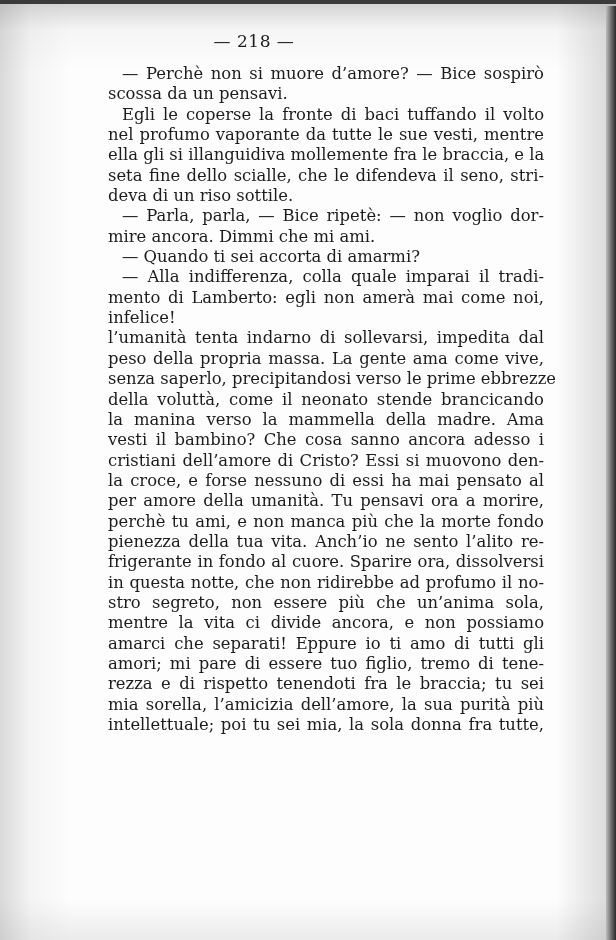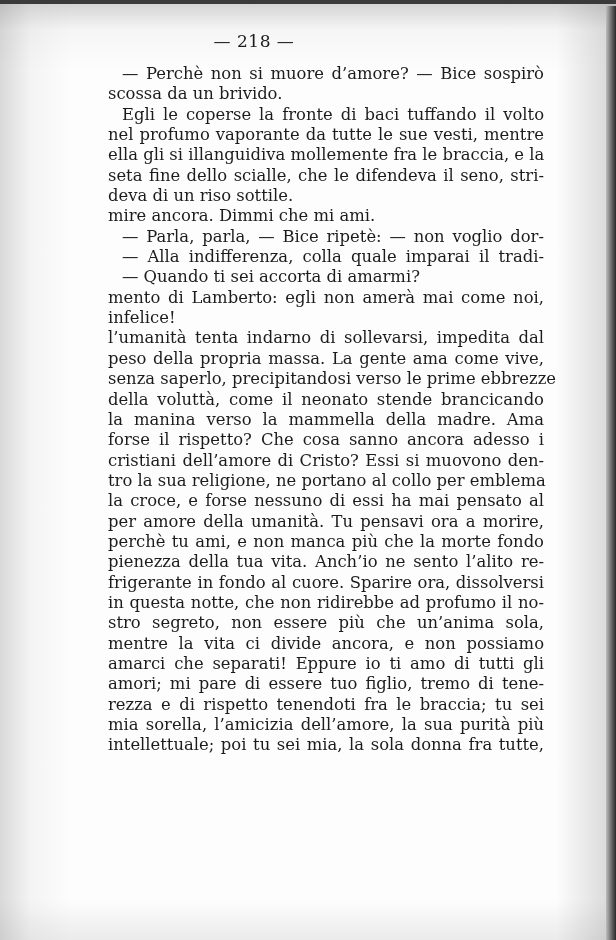--- a/index.html
+++ b/index.html
@@ -39,40 +39,39 @@
   </style>
 </head>
 <body>
 
 <div class="page">
   <div class="top-edge"></div>
   <div class="right-edge"></div>
   <div class="page-number">— 218 —</div>
   <div class="text-block" id="text-block">
       <span class="line indent">— Perchè non si muore d’amore? — Bice sospirò</span>
-      <span class="line last">scossa da un brivido.</span>
+      <span class="line last">scossa da un pensavi.</span>
       <span class="line indent">Egli le coperse la fronte di baci  tuffando il volto</span>
       <span class="line">nel profumo vaporante da tutte le sue vesti, mentre</span>
       <span class="line">ella gli si illanguidiva mollemente fra le braccia, e la</span>
       <span class="line">seta fine dello scialle, che le difendeva il seno, stri-</span>
       <span class="line last">deva di un riso sottile.</span>
+      <span class="line indent">— Parla, parla, — Bice ripetè: — non voglio dor-</span>
       <span class="line last">mire ancora. Dimmi che mi ami.</span>
-      <span class="line indent">— Parla, parla, — Bice ripetè: — non voglio dor-</span>
+      <span class="line indent last">— Quando ti sei accorta di amarmi?</span>
       <span class="line indent">— Alla indifferenza, colla quale imparai il tradi-</span>
-      <span class="line indent last">— Quando ti sei accorta di amarmi?</span>
       <span class="line">mento di Lamberto: egli non amerà mai come noi,</span>
       <span class="line last">infelice!</span>
       <span class="line">l’umanità tenta indarno di sollevarsi, impedita dal</span>
       <span class="line">peso della propria massa. La gente ama come vive,</span>
       <span class="line">senza saperlo, precipitandosi verso le prime ebbrezze</span>
       <span class="line">della voluttà, come il neonato stende brancicando</span>
       <span class="line">la manina verso la mammella della madre. Ama</span>
-      <span class="line">forse il rispetto? Che cosa sanno ancora adesso i</span>
+      <span class="line">vesti il bambino? Che cosa sanno ancora adesso i</span>
       <span class="line">cristiani dell’amore di Cristo? Essi si muovono den-</span>
-      <span class="line">tro la sua religione, ne portano al collo per emblema</span>
       <span class="line">la croce, e forse nessuno di essi ha mai pensato al</span>
       <span class="line">per amore della umanità. Tu pensavi ora a morire,</span>
       <span class="line">perchè tu ami, e non manca più che la morte fondo</span>
       <span class="line">pienezza della tua vita. Anch’io ne sento l’alito re-</span>
       <span class="line">frigerante in fondo al cuore. Sparire ora, dissolversi</span>
       <span class="line">in questa notte, che non ridirebbe ad profumo il no-</span>
       <span class="line">stro segreto, non essere più che un’anima sola,</span>
       <span class="line">mentre la vita ci divide ancora, e non possiamo</span>
       <span class="line">amarci che separati! Eppure io ti amo di tutti gli</span>
       <span class="line">amori; mi pare di essere tuo figlio, tremo di tene-</span>

